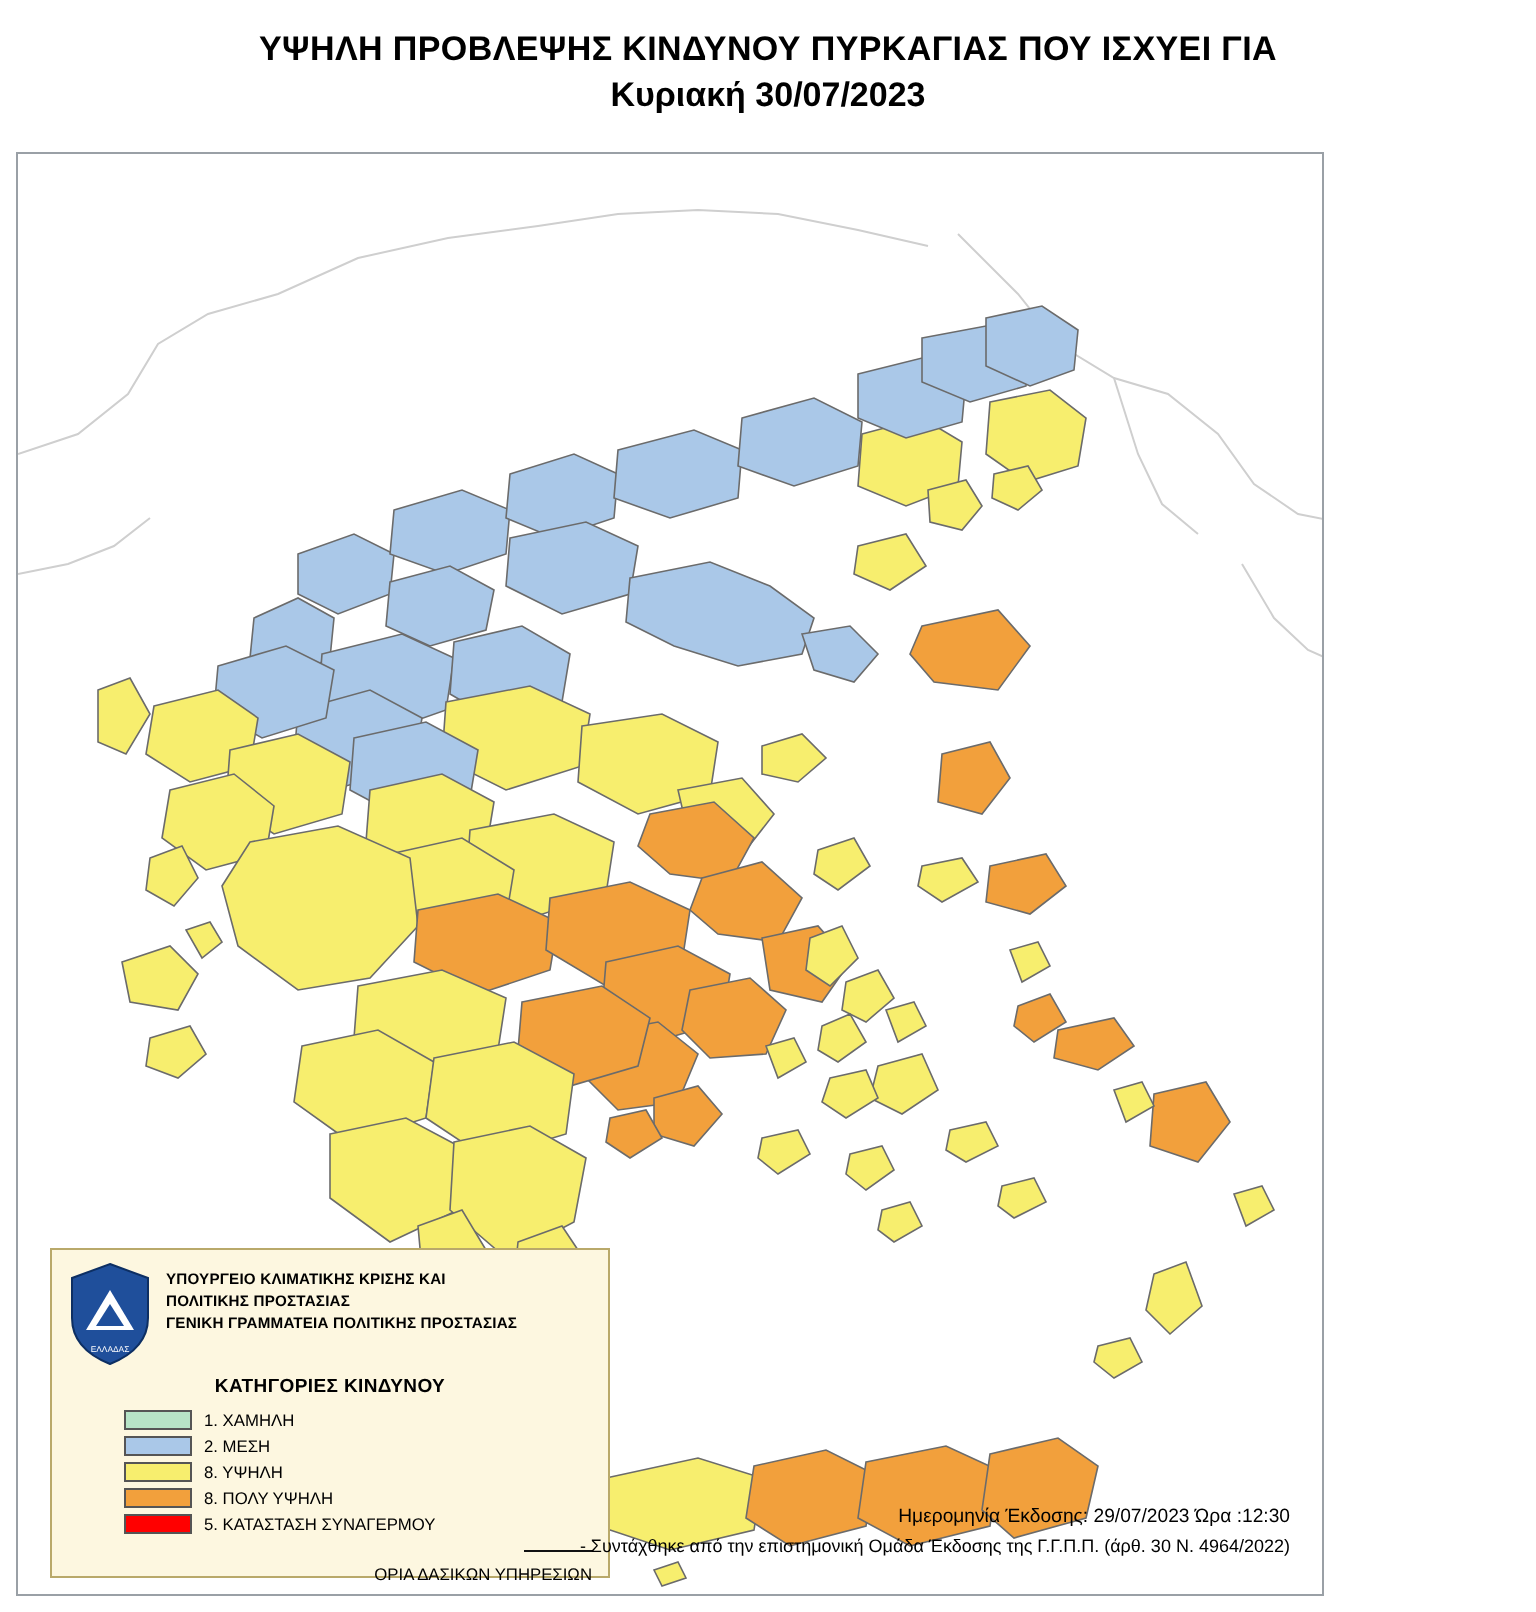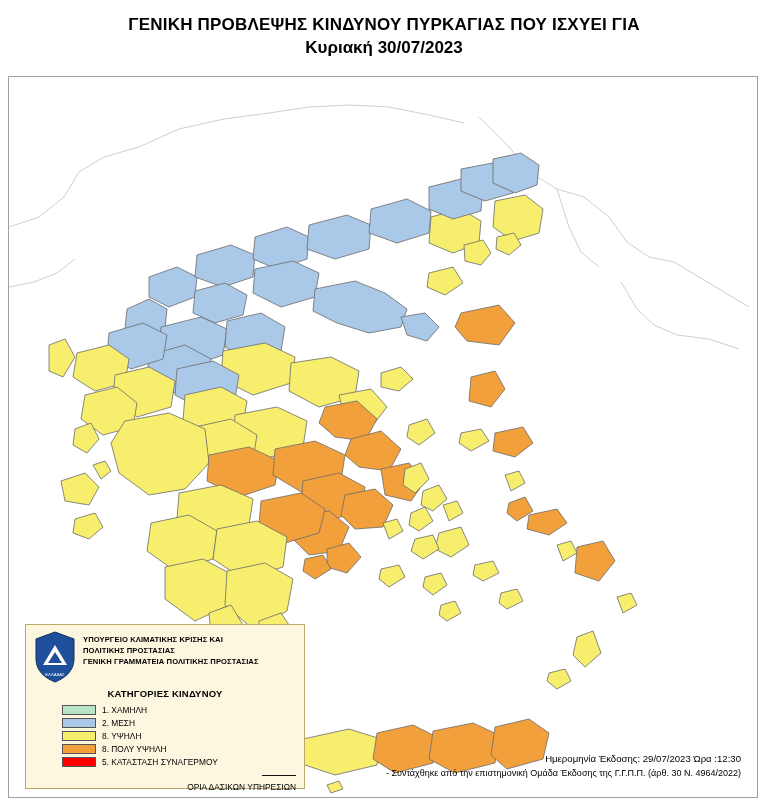--- a/index.html
+++ b/index.html
@@ -27,21 +27,21 @@
   }
   .title-line2 {
     font-size: 17px;
     font-weight: bold;
     line-height: 24px;
   }
   .map-frame {
     position: absolute;
     left: 8px;
     top: 76px;
-    width: 750px;
+    width: 654px;
     height: 722px;
     border: 1px solid #9aa0a6;
     box-sizing: border-box;
     background: #ffffff;
     overflow: hidden;
   }
   .map-svg {
     position: absolute;
     left: 0;
     top: 0;
@@ -126,21 +126,21 @@
   }
   .issue-note {
     font-size: 9px;
     line-height: 15px;
   }
 </style>
 </head>
 <body>
 
 <div class="title-block">
-  <div class="title-line1">ΓΕΝΙΚΗ ΠΡΟΒΛΕΨΗΣ ΚΙΝΔΥΝΟΥ ΠΥΡΚΑΓΙΑΣ ΠΟΥ ΙΣΧΥΕΙ ΓΙΑ</div>
+  <div class="title-line1">ΥΨΗΛΗ ΠΡΟΒΛΕΨΗΣ ΚΙΝΔΥΝΟΥ ΠΥΡΚΑΓΙΑΣ ΠΟΥ ΙΣΧΥΕΙ ΓΙΑ</div>
   <div class="title-line2">Κυριακή 30/07/2023</div>
 </div>
 
 <div class="map-frame">
 
   <svg class="map-svg" width="748" height="720" viewBox="0 0 748 720">
     <g fill="none" stroke="#cfcfcf" stroke-width="1">
       <path d="M0 150 L30 140 L55 120 L70 95 L95 80 L130 70 L170 52 L215 42 L260 36 L300 30 L340 28 L380 30 L420 38 L455 46"></path>
       <path d="M470 40 L500 70 L520 95 L548 112 L575 120 L600 140 L618 165 L640 180 L665 185 L690 200 L715 215 L740 230"></path>
       <path d="M548 112 L560 150 L572 175 L590 190"></path>

